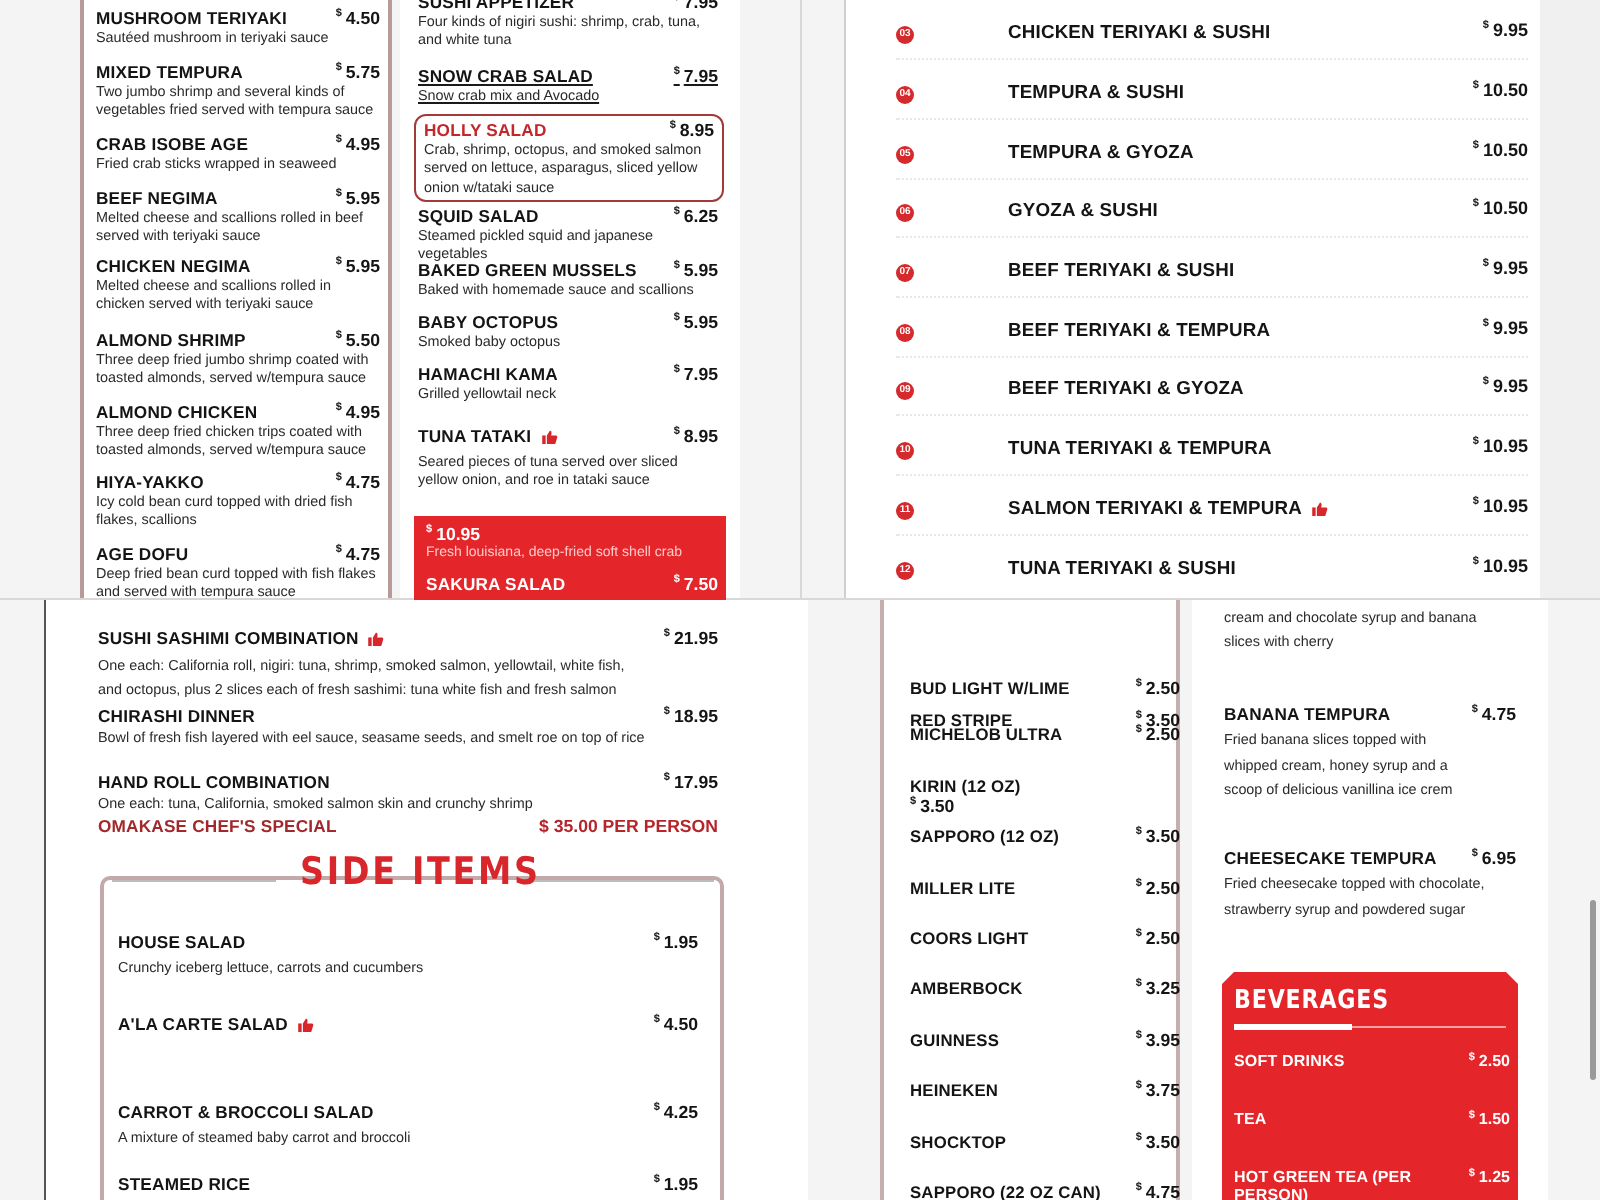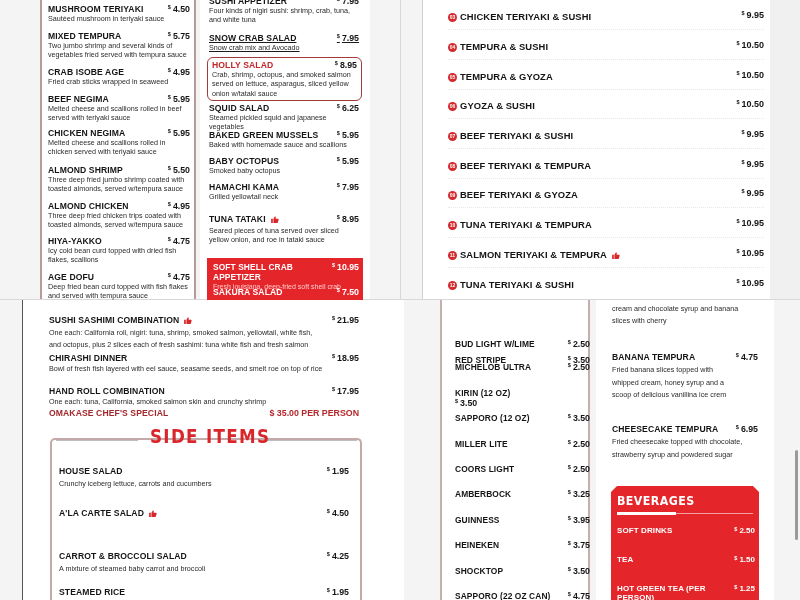--- a/index.html
+++ b/index.html
@@ -28,21 +28,21 @@
 
   .holly { border: 1.5px solid #a33a3a; border-radius: 6px; padding: 2px 4px; }
   .holly .item-name { color: #c3262b; }
 
   .redbox { position: absolute; background: #e4262b; color: #fff; }
   .redbox .item-name, .redbox .item-price { color: #fff; }
   .redbox .item-desc { color: #ffc9c9; }
 
   .combo { position: absolute; left: 48px; right: 36px; display: flex; justify-content: space-between; align-items: center; border-bottom: 1px dotted #e8e8e8; height: 30px; }
   .combo .num { display: inline-block; width: 9px; height: 9px; border-radius: 50%; background: #d42a2e; color: #fff; font-size: 5px; font-weight: 700; text-align: center; line-height: 9px; margin-right: 3px; vertical-align: 1px; }
-  .combo .item-name { font-size: 9.4px; }
+  .combo .item-name { font-size: 9.4px; margin-left: 44px; }
   .combo .item-price { font-size: 9px; font-weight: 700; }
 
   .side-title { position: absolute; left: 150px; top: 126px; font-family: "DejaVu Sans", sans-serif; font-weight: 700; font-size: 19px; letter-spacing: 1.5px; color: #d9262b; transform: scaleX(0.88); transform-origin: left; }
   .side-rule { position: absolute; height: 3px; background: #bdbdbd; }
   .side-frame { position: absolute; border: 2px solid #c3a9a9; border-bottom: none; }
 
   .beer { position: absolute; left: 455px; width: 135px; display: flex; justify-content: space-between; }
   .beer .item-name { font-size: 8.4px; }
 
   .bev { position: absolute; left: 611px; top: 486px; width: 148px; height: 114px; background: #e4262b; clip-path: polygon(6px 0, calc(100% - 6px) 0, 100% 6px, 100% 100%, 0 100%, 0 6px); }
@@ -204,21 +204,20 @@
           </svg></span>
         <span class="item-price"><span class="cur">$</span><span>8.95</span></span>
       </div>
     <div class="item-desc">Seared pieces of tuna served over sliced yellow onion, and roe in tataki sauce</div>
   </div>
 </div>
 
 <div class="redbox" style="left:207px; top:258px; width:156px; height:42px;">
   <div class="row" style="left:6px; top:4px; width:146px;">
     <div class="top">
-        <span class="item-name" style="font-size:8.4px;">SOFT SHELL CRAB APPETIZER</span>
         <span class="item-price"><span class="cur">$</span><span>10.95</span></span>
       </div>
     <div class="item-desc" style="font-size:7px;">Fresh louisiana, deep-fried soft shell crab</div>
   </div>
   <div class="row" style="left:6px; top:29px; width:146px;">
     <div class="top">
         <span class="item-name">SAKURA SALAD</span>
         <span class="item-price"><span class="cur">$</span><span>7.50</span></span>
       </div>
   </div>

